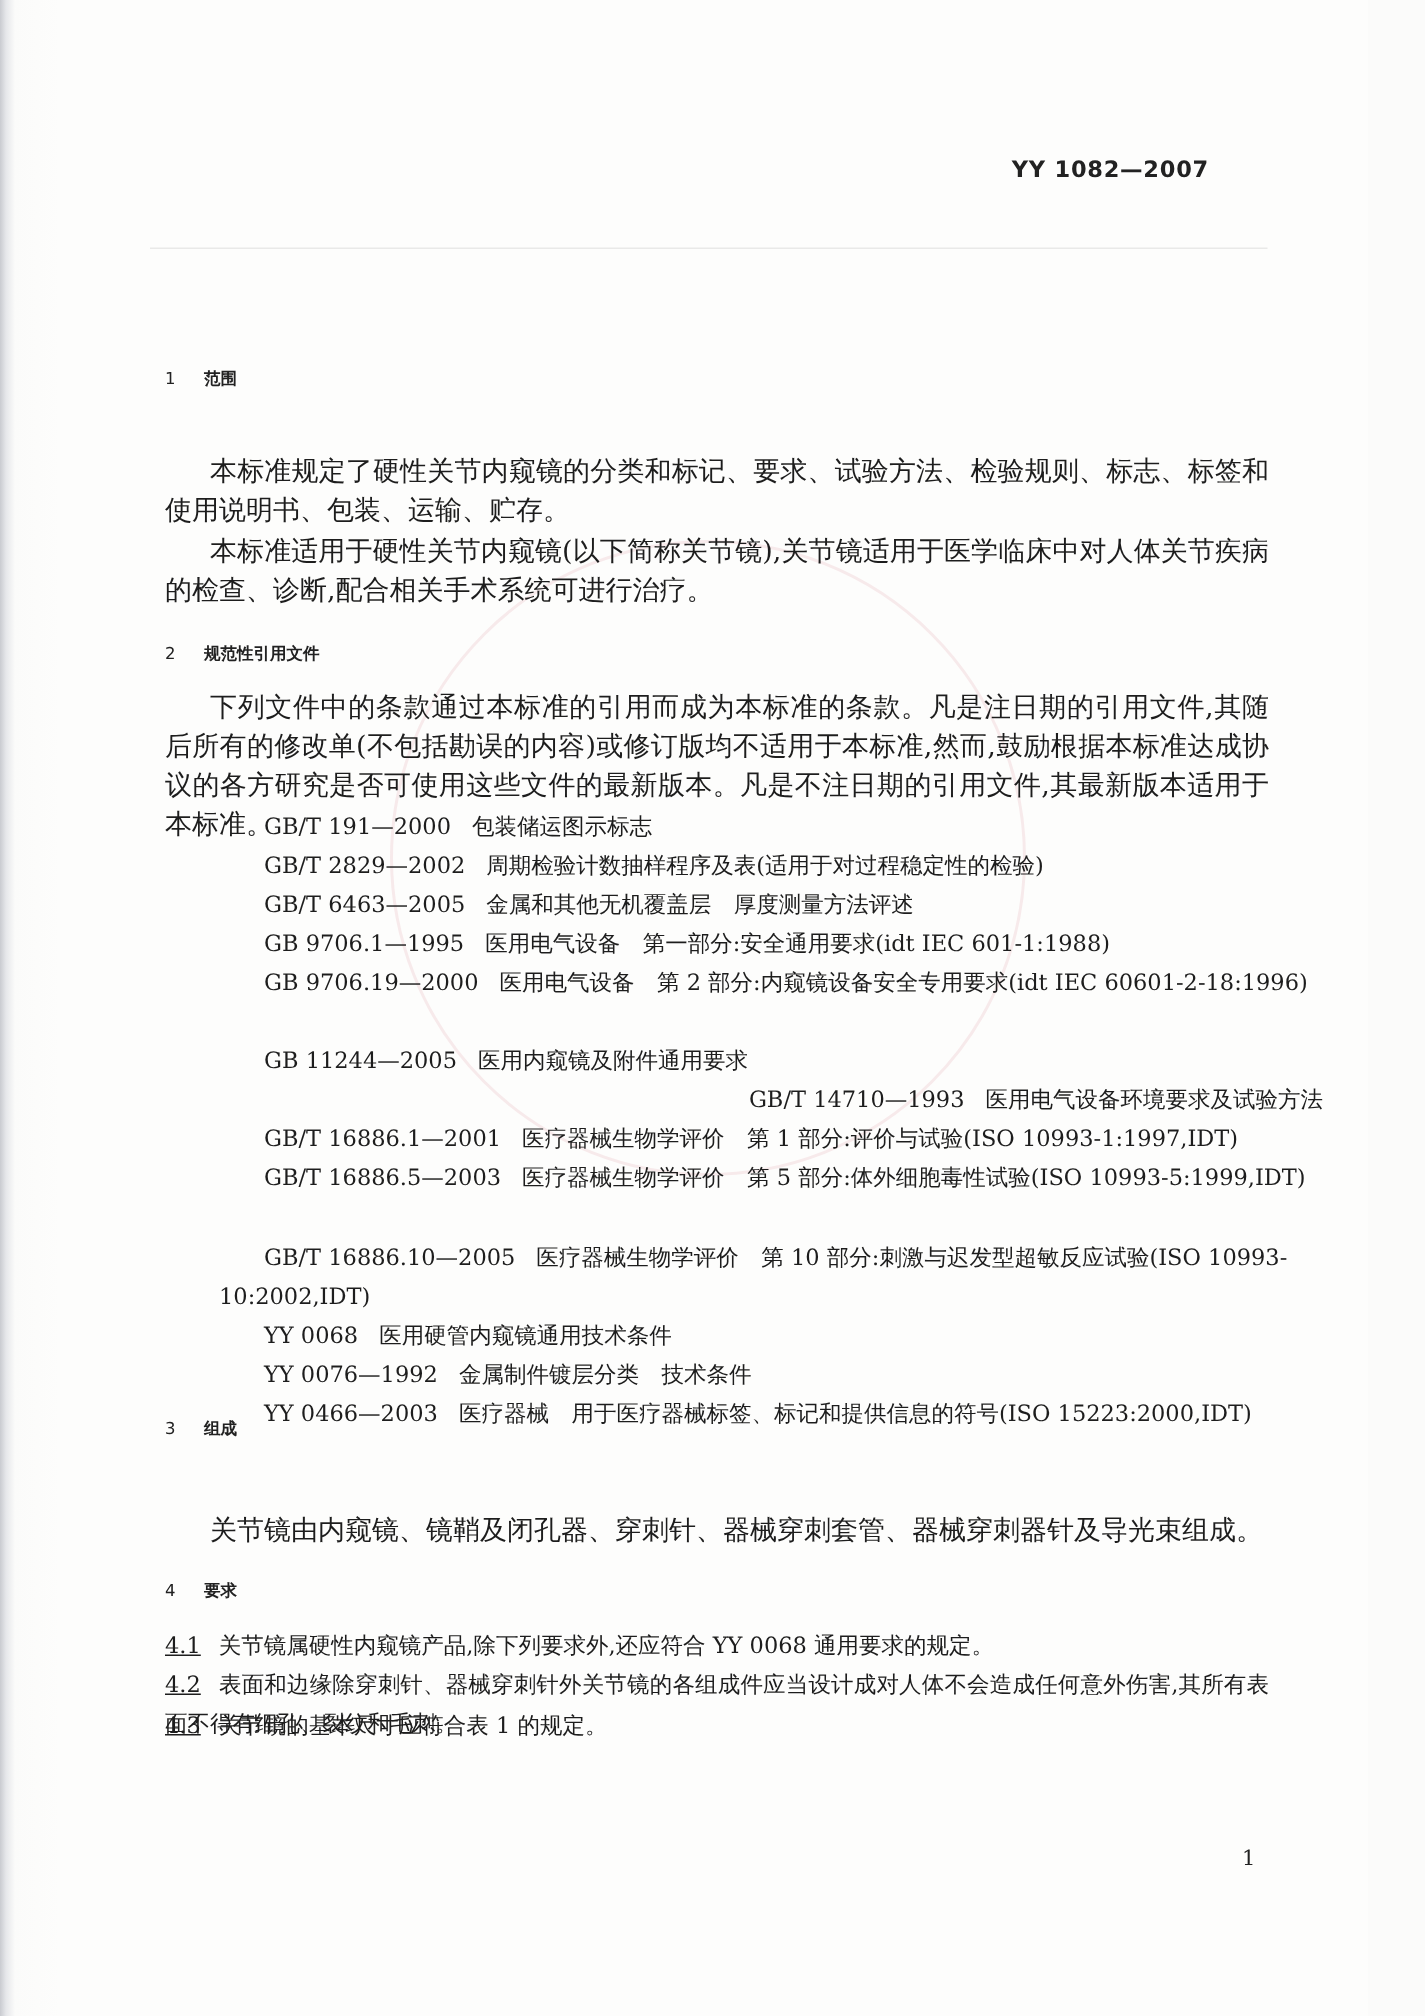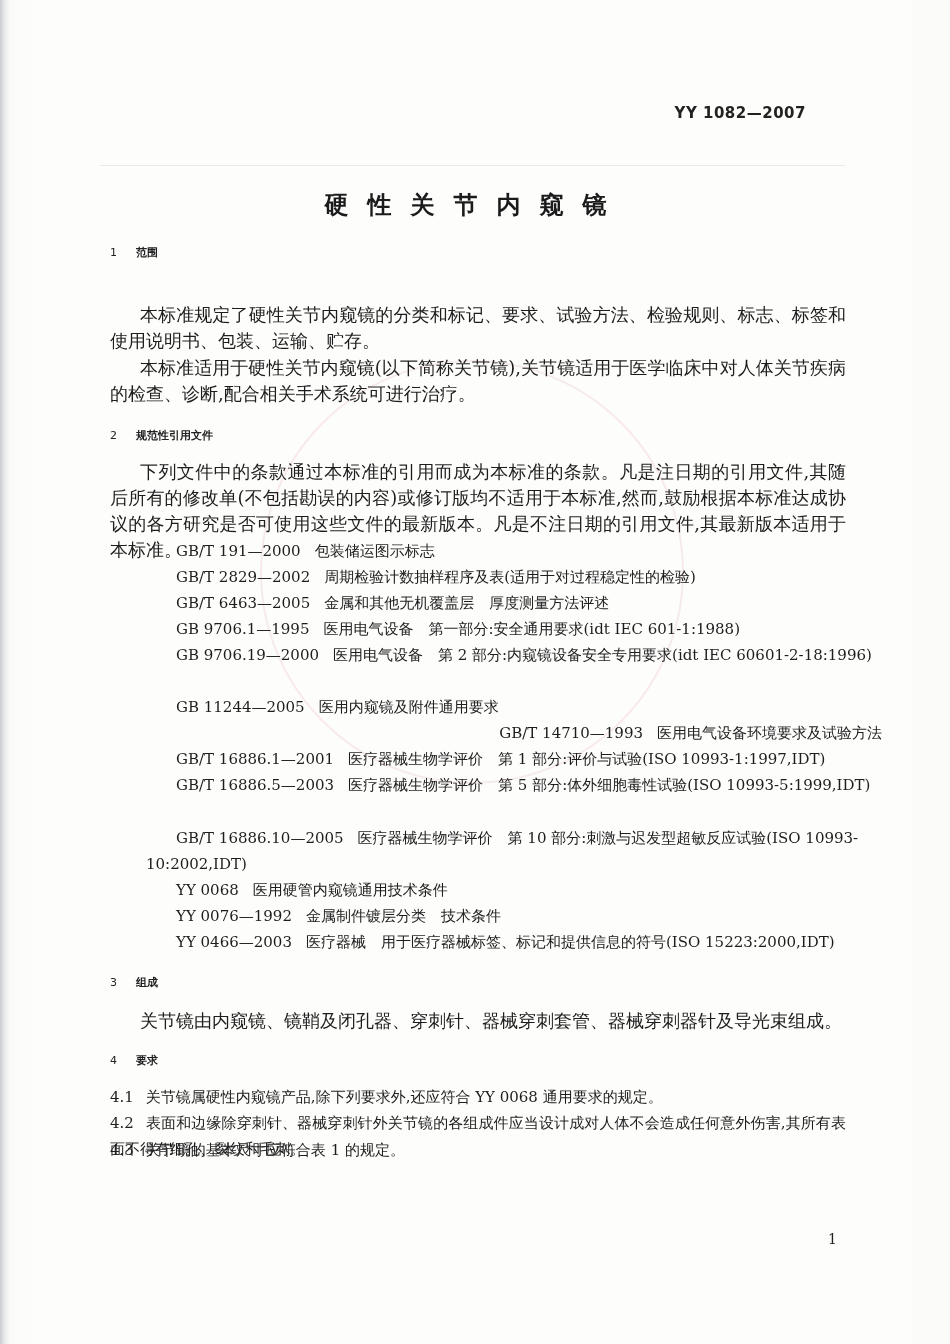--- a/index.html
+++ b/index.html
@@ -55,35 +55,34 @@
   .ref {
     position: absolute; left: 0; width: 736px;
     text-indent: 30px; font-size: 15px; line-height: 26px; color: #1d1d1d; margin-left: 36px;
   }
   .ref .code { margin-right: 14px; }
   .clause {
     position: absolute; left: 0; width: 736px;
     font-size: 15px; line-height: 26px; color: #1d1d1d;
     text-align: justify; text-align-last: left;
   }
-  .clause .cnum { margin-right: 12px; }
+  .clause .cnum { margin-right: 12px; text-decoration: underline; }
   .page-num {
     position: absolute; left: 828px; top: 1231px;
     font-size: 14px; color: #222;
   }
 </style>
 </head>
 <body>
 
 <div class="page">
   <div class="watermark-box"></div>
   <div class="watermark"></div>
 
   <div class="std-no">YY 1082—2007</div>
-  <div class="title">硬性关节内窥镜</div>
 
   <div class="content">
 
     <div class="h" style="top:240px;">
       <span class="num">1</span><span>范围</span>
     </div>
     <div class="p" style="top:302px;">本标准规定了硬性关节内窥镜的分类和标记、要求、试验方法、检验规则、标志、标签和使用说明书、包装、运输、贮存。</div>
     <div class="p" style="top:355px;">本标准适用于硬性关节内窥镜(以下简称关节镜),关节镜适用于医学临床中对人体关节疾病的检查、诊断,配合相关手术系统可进行治疗。</div>
 
     <div class="h" style="top:423px;">
@@ -98,21 +97,21 @@
     <div class="ref" style="top:642px;"><span class="code">GB 9706.19—2000</span><span>医用电气设备　第 2 部分:内窥镜设备安全专用要求(idt IEC 60601-2-18:1996)</span></div>
     <div class="ref" style="top:694px;"><span class="code">GB 11244—2005</span><span>医用内窥镜及附件通用要求</span></div>
     <div class="ref" style="top:720px;text-align:right;"><span class="code">GB/T 14710—1993</span><span>医用电气设备环境要求及试验方法</span></div>
     <div class="ref" style="top:746px;"><span class="code">GB/T 16886.1—2001</span><span>医疗器械生物学评价　第 1 部分:评价与试验(ISO 10993-1:1997,IDT)</span></div>
     <div class="ref" style="top:772px;"><span class="code">GB/T 16886.5—2003</span><span>医疗器械生物学评价　第 5 部分:体外细胞毒性试验(ISO 10993-5:1999,IDT)</span></div>
     <div class="ref" style="top:825px;"><span class="code">GB/T 16886.10—2005</span><span>医疗器械生物学评价　第 10 部分:刺激与迟发型超敏反应试验(ISO 10993-10:2002,IDT)</span></div>
     <div class="ref" style="top:877px;"><span class="code">YY 0068</span><span>医用硬管内窥镜通用技术条件</span></div>
     <div class="ref" style="top:903px;"><span class="code">YY 0076—1992</span><span>金属制件镀层分类　技术条件</span></div>
     <div class="ref" style="top:929px;"><span class="code">YY 0466—2003</span><span>医疗器械　用于医疗器械标签、标记和提供信息的符号(ISO 15223:2000,IDT)</span></div>
 
-    <div class="h" style="top:970px;">
+    <div class="h" style="top:940px;">
       <span class="num">3</span><span>组成</span>
     </div>
     <div class="p" style="top:1008px;">关节镜由内窥镜、镜鞘及闭孔器、穿刺针、器械穿刺套管、器械穿刺器针及导光束组成。</div>
 
     <div class="h" style="top:1048px;">
       <span class="num">4</span><span>要求</span>
     </div>
     <div class="clause" style="top:1084px;"><span class="cnum">4.1</span><span>关节镜属硬性内窥镜产品,除下列要求外,还应符合 YY 0068 通用要求的规定。</span></div>
     <div class="clause" style="top:1110px;"><span class="cnum">4.2</span><span>表面和边缘除穿刺针、器械穿刺针外关节镜的各组成件应当设计成对人体不会造成任何意外伤害,其所有表面不得有细孔、裂纹和毛刺。</span></div>
     <div class="clause" style="top:1137px;"><span class="cnum">4.3</span><span>关节镜的基本尺寸应符合表 1 的规定。</span></div>

